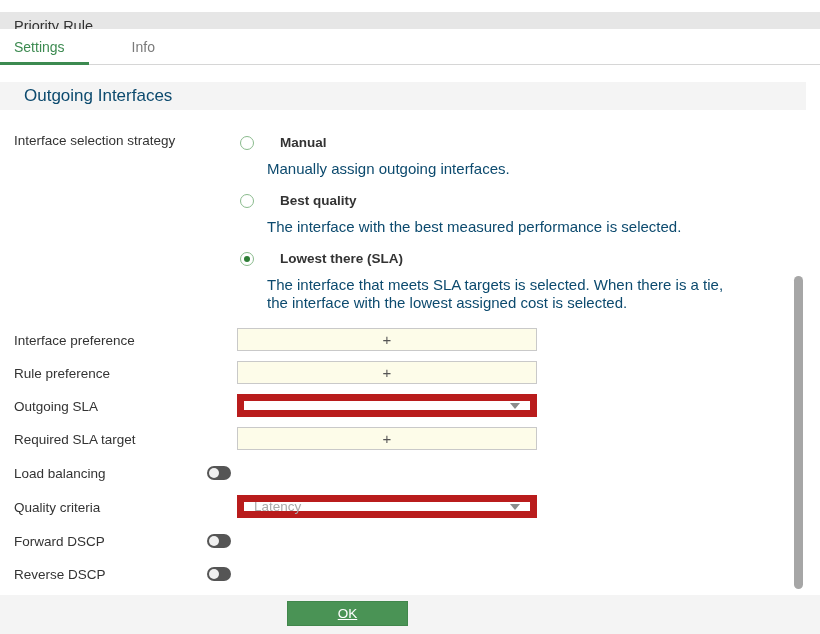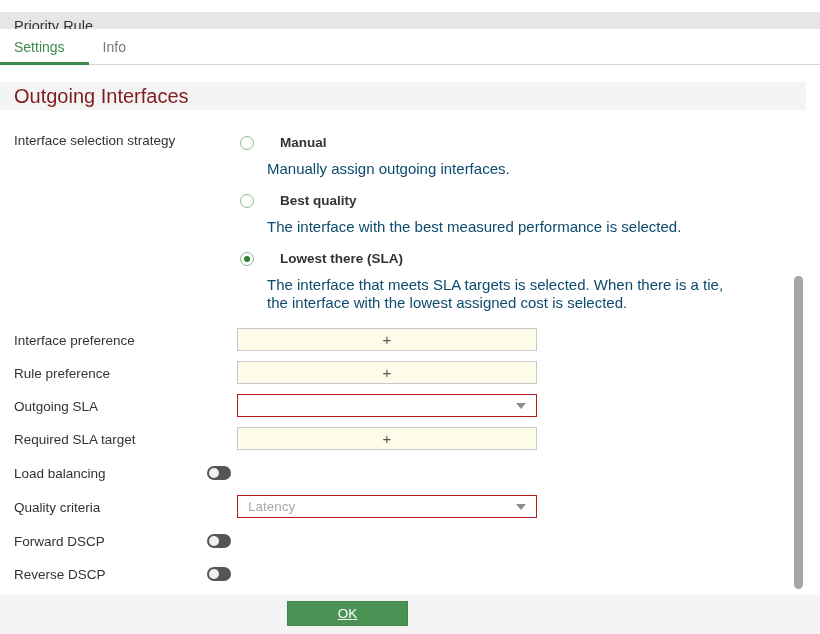--- a/index.html
+++ b/index.html
@@ -13,35 +13,35 @@
   
   .titlebar {
     position:absolute; left:0; top:12px; width:820px; height:29px;
     background:#e6e6e6; line-height:29px; padding-left:14px;
     font-size:14.5px; color:#333;
   }
 
   
   .tabs {
     position:absolute; left:0; top:29px; width:820px; height:36px;
-    background:#fff; border-bottom:1px solid #d6d6d6; display:flex;
+    background:#fff; border-bottom:1px solid #d6d6d6; display:flex;gap:29px;
   }
   .tab {
     height:36px; padding:10px 16px 0 14px; font-size:14px; color:#7a7a7a;
     cursor:pointer;
   }
   .tab.active {
     color:#3c8a50; border-bottom:3px solid #3c8a50; padding-right:24px;
   }
 
   
   .section-header {
     position:absolute; left:0; top:82px; width:806px; height:28px;
-    background:#f4f4f4; line-height:28px; padding-left:14px;
-    font-size:20px; color:#7f1d1d;
+    background:#f4f4f4; line-height:28px; padding-left:24px;
+    font-size:17px; color:#0c4a6e;
   }
 
   .field-label {
     position:absolute; left:14px; font-size:13.5px; color:#333; line-height:15px;
     white-space:nowrap;
   }
 
   
   .radio-option { position:absolute; left:240px; width:520px; }
   .radio-row { display:flex; align-items:center; gap:26px; cursor:pointer; }
@@ -60,21 +60,21 @@
   }
 
   
   .field-box {
     position:absolute; left:237px; width:300px; height:23px;
     border:1px solid #c9c9c9; background:#fdfce9; text-align:center;
     line-height:21px; font-size:15px; color:#555; cursor:pointer;
   }
   .select-box {
     position:absolute; left:237px; width:300px; height:23px;
-    border:1px solid #b91c1c; background:#fff; cursor:pointer;
+    border:7px solid #b91c1c; background:#fff; cursor:pointer;
     display:flex; align-items:center; padding:0 10px; font-size:13.5px;
   }
   .select-box .placeholder { color:#aaaaaa; flex:1; overflow:hidden; white-space:nowrap; }
   .caret {
     width:0; height:0; border-left:5px solid transparent; border-right:5px solid transparent;
     border-top:6px solid #8c8c8c; margin-left:auto; flex:0 0 auto;
   }
 
   
   .toggle {

